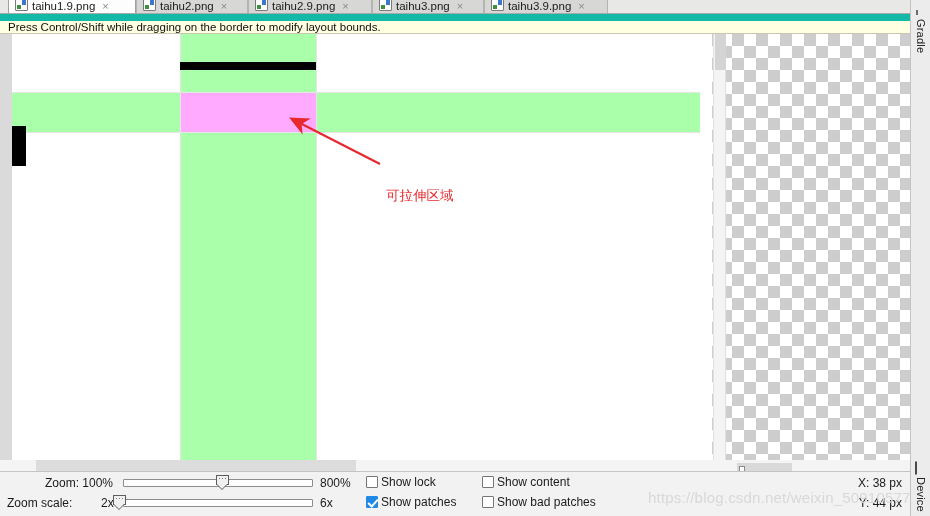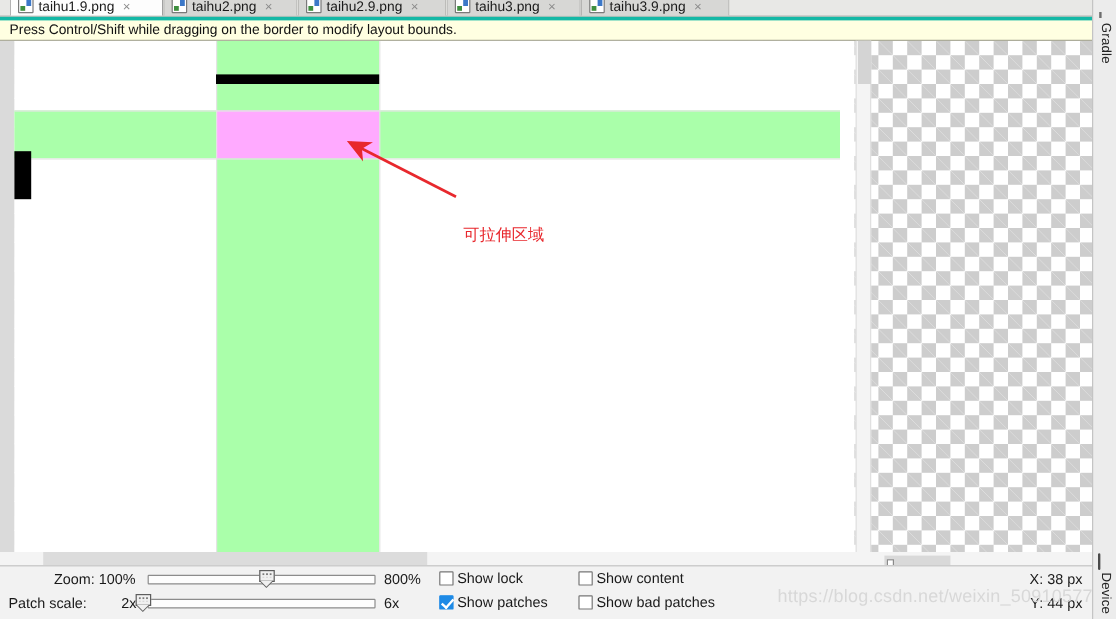--- a/index.html
+++ b/index.html
@@ -50,23 +50,23 @@
   }
   .tab .tclose{
     margin-left:7px;color:#8a8a8a;font-size:11px;line-height:11px;
   }
 
   
   #hintbar{
     position:absolute;left:0;top:14px;width:930px;height:20px;
     box-sizing:border-box;
     background:#ffffe1;
-    border-top:3px solid #14b8a6;
+    border-top:7px solid #14b8a6;
     border-bottom:1px solid #c8c8b0;
-    display:flex;align-items:center;
+    display:flex;
     padding-left:8px;
     font-size:11.5px;color:#111;
   }
 
   
   #canvaswrap{
     position:absolute;left:0;top:34px;width:910px;height:426px;
     overflow:hidden;background:#000000;text-align:center;
   }
   
@@ -301,21 +301,21 @@
     <span class="lbl" style="left:45px;top:4px;">Zoom: 100%</span>
     <div class="slider" style="left:123px;top:7px;width:190px;"></div>
     <div class="thumb" style="left:216px;top:3px;">
       <div class="body"></div>
         <div class="tip"></div>
         <div class="tip2"></div>
         <div class="dots"></div>
     </div>
     <span class="lbl" style="left:320px;top:4px;">800%</span>
 
-    <span class="lbl" style="left:7px;top:24px;">Patch scale:</span>
+    <span class="lbl" style="left:7px;top:24px;">Zoom scale:</span>
     <span class="lbl" style="left:101px;top:24px;">2x</span>
     <div class="slider" style="left:123px;top:27px;width:190px;"></div>
     <div class="thumb" style="left:113px;top:23px;">
       <div class="body"></div>
         <div class="tip"></div>
         <div class="tip2"></div>
         <div class="dots"></div>
     </div>
     <span class="lbl" style="left:320px;top:24px;">6x</span>
 

